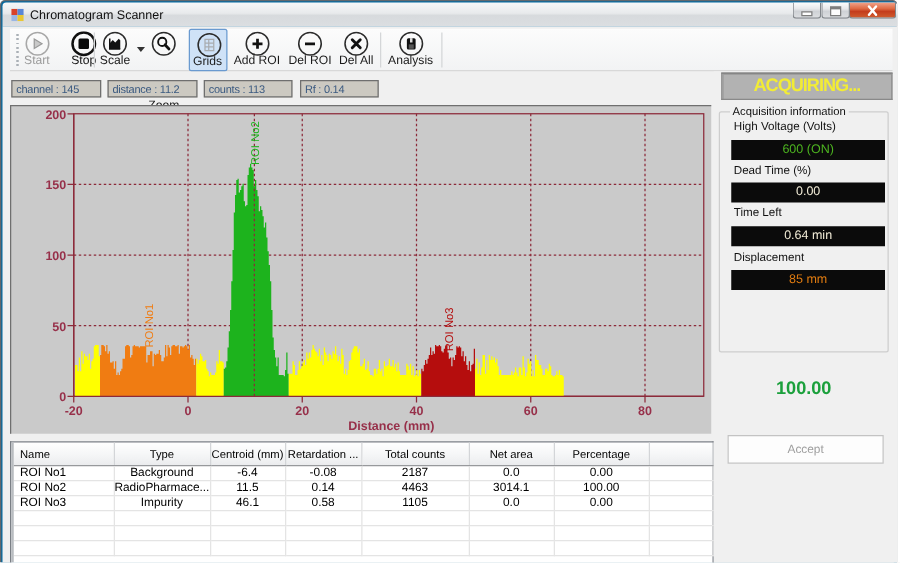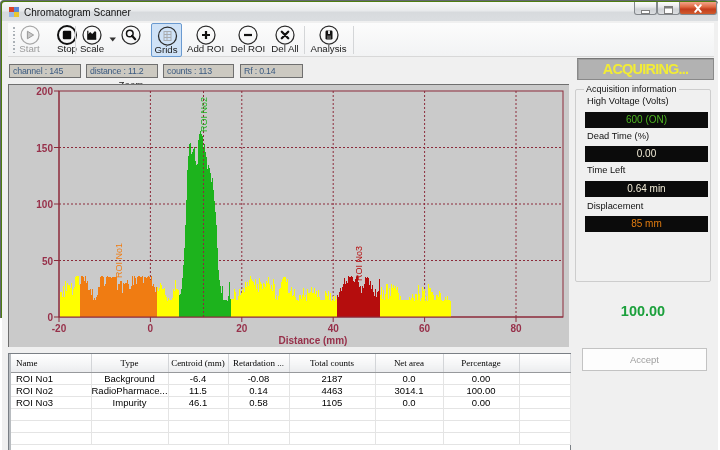--- a/index.html
+++ b/index.html
@@ -1,17 +1,17 @@
 <!DOCTYPE html>
 <html><head>
 <meta charset="utf-8">
 <style>
 * { margin:0; padding:0; box-sizing:border-box; }
 body { width:720px; height:450px; font-family:"Liberation Sans",sans-serif; background:#fff; overflow:hidden; position:relative; }
-#win { position:absolute; left:0; top:0; width:718px; height:318px; background:#4d7c0f; border:1px solid #62676d; border-bottom:none; border-radius:4px 4px 0 0; }
+#win { position:absolute; left:0; top:0; width:718px; height:450px; background:#0369a1; border:1px solid #62676d; border-bottom:none; border-radius:4px 4px 0 0; }
 #titlebar { position:absolute; left:1px; top:1px; width:716px; height:19px; background:linear-gradient(180deg,#f6f7f8 0%,#e8eaec 45%,#d7dadd 55%,#dbdee1 100%); border-radius:3px 3px 0 0; }
 #ticon { position:absolute; left:7px; top:5px; width:10px; height:10px; }
 #ttxt { position:absolute; left:22px; top:5px; font-size:10px; color:#111; }
 .capbtn { position:absolute; top:0; height:13px; border:1px solid #83878c; border-top:none; border-radius:0 0 3px 3px; }
 #btnmin { left:632px; width:23px; background:linear-gradient(180deg,#fdfdfd,#e8e9eb 40%,#cfd2d6 60%,#dcdee1); }
 #btnmax { left:655px; width:23px; background:linear-gradient(180deg,#fdfdfd,#e8e9eb 40%,#cfd2d6 60%,#dcdee1); }
 #btncls { left:677px; width:38px; background:linear-gradient(180deg,#f1a38b 0%,#e06b44 40%,#c43d1d 60%,#cf5b2d 100%); }
 #client { position:absolute; left:1px; top:20px; width:716px; height:430px; background:#f0f0f0; }
 #toolbar { position:absolute; left:6px; top:2px; width:706px; height:34px; background:linear-gradient(180deg,#fcfcfc,#f2f3f4); border-bottom:1px solid #d8d8d8; }
 .grip { position:absolute; left:5px; top:4px; width:2px; height:26px; background-image:repeating-linear-gradient(180deg,#aab0b6 0 1.5px,transparent 1.5px 3.5px); }
@@ -24,21 +24,21 @@
 #rowhdr { position:absolute; left:0; top:0; width:2px; height:96px; background:#b8bcc0; }
 #rpanel { position:absolute; left:569px; top:0px; width:144px; height:430px; background:#f0f0f0; }
 #acq { position:absolute; left:6px; top:1px; width:137px; height:22px; background:#b2b2b2; border:1px solid #898989; border-top-color:#777; box-shadow:inset 1px 1px 0 #9e9e9e; text-align:center; font-size:14.5px; font-weight:bold; color:#f2ec35; line-height:20px; letter-spacing:-0.8px; }
 .grpbox { position:absolute; left:4px; width:136px; border:1px solid #cdcdcd; border-radius:2px; }
 .grplbl { position:absolute; left:8px; top:-6px; background:#f0f0f0; font-size:9px; color:#111; padding:0 2px; }
 .plbl { position:absolute; left:16px; font-size:9.3px; color:#111; }
 .pbox { position:absolute; left:14px; width:123px; height:16px; background:#0b0b0b; text-align:center; font-size:10px; line-height:16px; }
 #accept { position:absolute; left:11px; top:291px; width:125px; height:23px; background:#fdfdfd; border:1px solid #c3c3c3; text-align:center; font-size:9.5px; color:#9e9e9e; line-height:21px; }
 #hundred { position:absolute; left:0; width:100%; top:246px; text-align:center; font-size:14.5px; font-weight:bold; color:#1ba03c; }
 table.grid { border-collapse:collapse; table-layout:fixed; width:559px; margin-left:2px; font-size:9.5px; color:#000; }
-table.grid th { height:18px; font-weight:normal; font-size:9px; background:linear-gradient(180deg,#ffffff,#f4f5f6 60%,#ebecee); border-right:1px solid #d3d5d8; border-bottom:1px solid #97999c; text-align:center; overflow:hidden; white-space:nowrap;font-family:Liberation Serif, serif; }
+table.grid th { height:18px; font-weight:normal; font-size:9px; background:linear-gradient(180deg,#ffffff,#f4f5f6 60%,#ebecee); border-right:1px solid #d3d5d8; border-bottom:1px solid #97999c; text-align:center; overflow:hidden; white-space:nowrap; }
 table.grid td { height:12px; border-right:1px solid #e4e4e4; border-bottom:1px solid #e4e4e4; text-align:center; overflow:hidden; white-space:nowrap; padding:0; }
 </style>
 </head>
 <body>
 <div id="win">
  <div id="titlebar">
   <svg id="ticon" width="10" height="10">
         <rect x="0" y="0" width="5" height="5" fill="#d8432a"></rect>
         <rect x="5" y="0" width="5" height="5" fill="#5a87d6"></rect>
         <rect x="0" y="5" width="5" height="5" fill="#9ab6e4"></rect>

